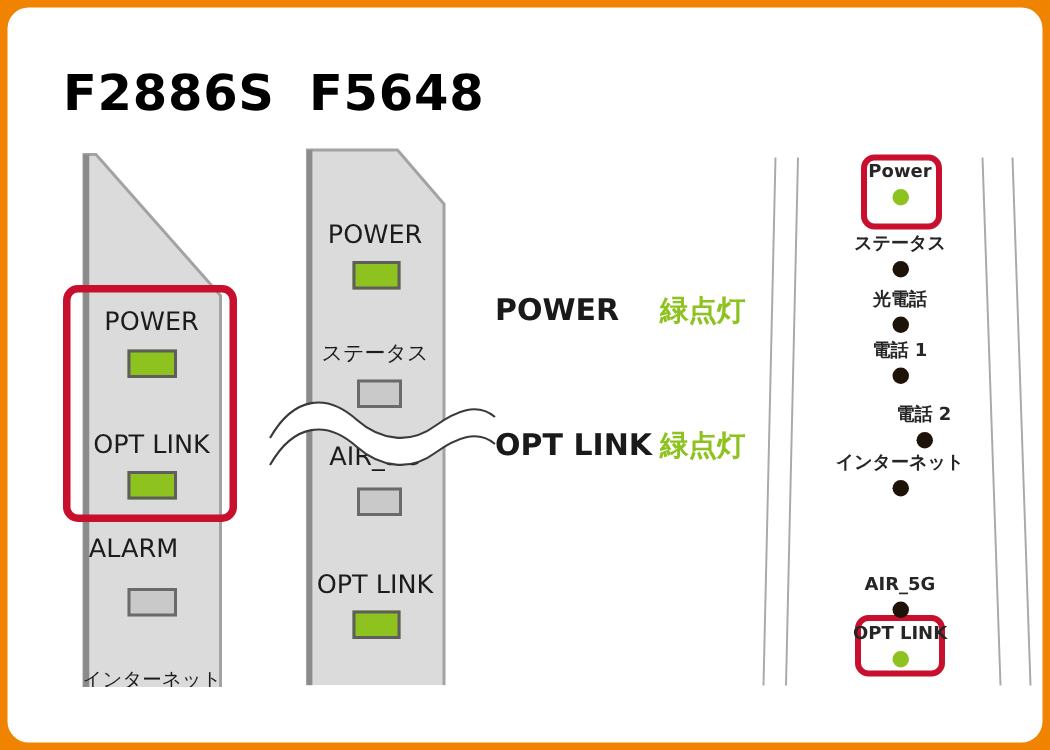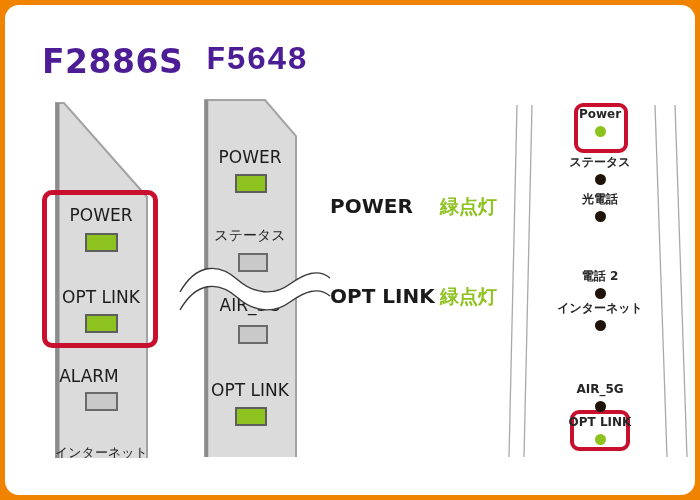--- a/index.html
+++ b/index.html
@@ -1,22 +1,22 @@
 <!DOCTYPE html>
 <html><head>
 <meta charset="utf-8">
 <style>
   html,body{margin:0;padding:0;}
   body{width:700px;height:500px;font-family:"DejaVu Sans",sans-serif;}
   .stage{position:relative;width:700px;height:500px;background:#f08300;overflow:hidden;}
   .inner-bg{position:absolute;left:5px;top:5px;right:5px;bottom:5px;background:#ffffff;border-radius:14px;}
 
-  .title{position:absolute;font-size:33px;font-weight:bold;color:#4c1d95;letter-spacing:0.5px;}
+  .title{position:absolute;font-size:33px;font-weight:bold;color:#000000;letter-spacing:0.5px;}
   .title-f2886s{left:42px;top:42px;}
-  .title-f5648{left:206px;top:42px;font-family:Liberation Mono, monospace;}
+  .title-f5648{left:206px;top:42px;}
   .title-hp620{left:544px;top:42px;}
 
   .panel-wrap{position:absolute;overflow:hidden;}
   .panel-left{left:50px;top:95px;width:106px;height:363px;}
   .panel-mid{left:200px;top:95px;width:100px;height:362px;}
   .panel-wrap svg{position:absolute;left:0;top:0;}
 
   .p-label{position:absolute;color:#1c1c1c;font-size:17px;text-align:center;white-space:nowrap;}
   .p-label-jp{font-size:13px;}
   .led{position:absolute;border:2px solid #5e5e5e;box-sizing:border-box;}
@@ -36,42 +36,42 @@
   .annot .a-label{font-size:20px;font-weight:bold;color:#1a1a1a;width:110px;display:inline-block;}
   .annot .a-status{font-size:19px;font-weight:bold;color:#8dc21f;}
 
   .hp-lines{position:absolute;left:500px;top:100px;}
   .hp-item{position:absolute;left:530px;width:140px;display:flex;flex-direction:column;align-items:center;}
   .hp-item .hp-label{font-size:12px;font-weight:bold;color:#262626;line-height:14px;white-space:nowrap;}
   .hp-item .dot{width:11px;height:11px;border-radius:50%;margin-top:5px;}
   .dot-black{background:#1d1308;}
   .dot-green{background:#8dc21f;}
   .hp-1{top:107px;} .hp-2{top:155px;} .hp-3{top:192px;text-align:right;} .hp-4{top:226px;}
-  .hp-5{top:269px;} .hp-6{top:301px;} .hp-7{top:338px;} .hp-8{top:382px;} .hp-9{top:415px;}
+  .hp-5{top:269px;padding-left:16px;} .hp-6{top:301px;} .hp-7{top:338px;} .hp-8{top:382px;} .hp-9{top:415px;}
 </style>
 </head>
 <body>
 
 <div class="stage">
   <div class="inner-bg"></div>
 
   <div class="title title-f2886s">F2886S</div>
   <div class="title title-f5648">F5648</div>
 
   <div class="panel-wrap panel-left">
     <svg width="106" height="363">
       <polygon points="6,8 14,8 97,102 97,363 6,363" fill="#dbdbdb"></polygon>
       <path d="M6,363 L6,8 L14,8 L97,102 L97,363" fill="none" stroke="#a3a3a3" stroke-width="2"></path>
       <line x1="7.5" y1="8" x2="7.5" y2="363" stroke="#8b8b8b" stroke-width="4"></line>
     </svg>
     <div class="p-label" style="left:5px;top:110px;width:92px;">POWER</div>
     <div class="led led-green" style="left:35px;top:138px;width:33px;height:19px;"></div>
     <div class="p-label" style="left:5px;top:192px;width:92px;">OPT LINK</div>
     <div class="led led-green" style="left:35px;top:219px;width:33px;height:19px;"></div>
-    <div class="p-label" style="left:5px;top:271px;width:68px;">ALARM</div>
+    <div class="p-label" style="left:5px;top:261px;width:68px;">ALARM</div>
     <div class="led led-gray" style="left:35px;top:297px;width:33px;height:19px;"></div>
     <div class="p-label p-label-jp" style="left:5px;top:349px;width:92px;">インターネット</div>
   </div>
 
   <div class="panel-wrap panel-mid">
     <svg width="100" height="362">
       <polygon points="5,5 65,5 96,41 96,362 5,362" fill="#dbdbdb"></polygon>
       <path d="M5,362 L5,5 L65,5 L96,41 L96,362" fill="none" stroke="#a3a3a3" stroke-width="2"></path>
       <line x1="6.5" y1="5" x2="6.5" y2="362" stroke="#8b8b8b" stroke-width="3.5"></line>
     </svg>
@@ -117,20 +117,24 @@
     <div class="dot dot-green"></div>
   </div>
   <div class="hp-item hp-2">
     <div class="hp-label">ステータス</div>
     <div class="dot dot-black"></div>
   </div>
   <div class="hp-item hp-3">
     <div class="hp-label">光電話</div>
     <div class="dot dot-black"></div>
   </div>
+  <div class="hp-item hp-4">
+    <div class="hp-label">電話 1</div>
+    <div class="dot dot-black"></div>
+  </div>
   <div class="hp-item hp-5">
     <div class="hp-label">電話 2</div>
     <div class="dot dot-black"></div>
   </div>
   <div class="hp-item hp-6">
     <div class="hp-label">インターネット</div>
     <div class="dot dot-black"></div>
   </div>
   <div class="hp-item hp-8">
     <div class="hp-label">AIR_5G</div>

